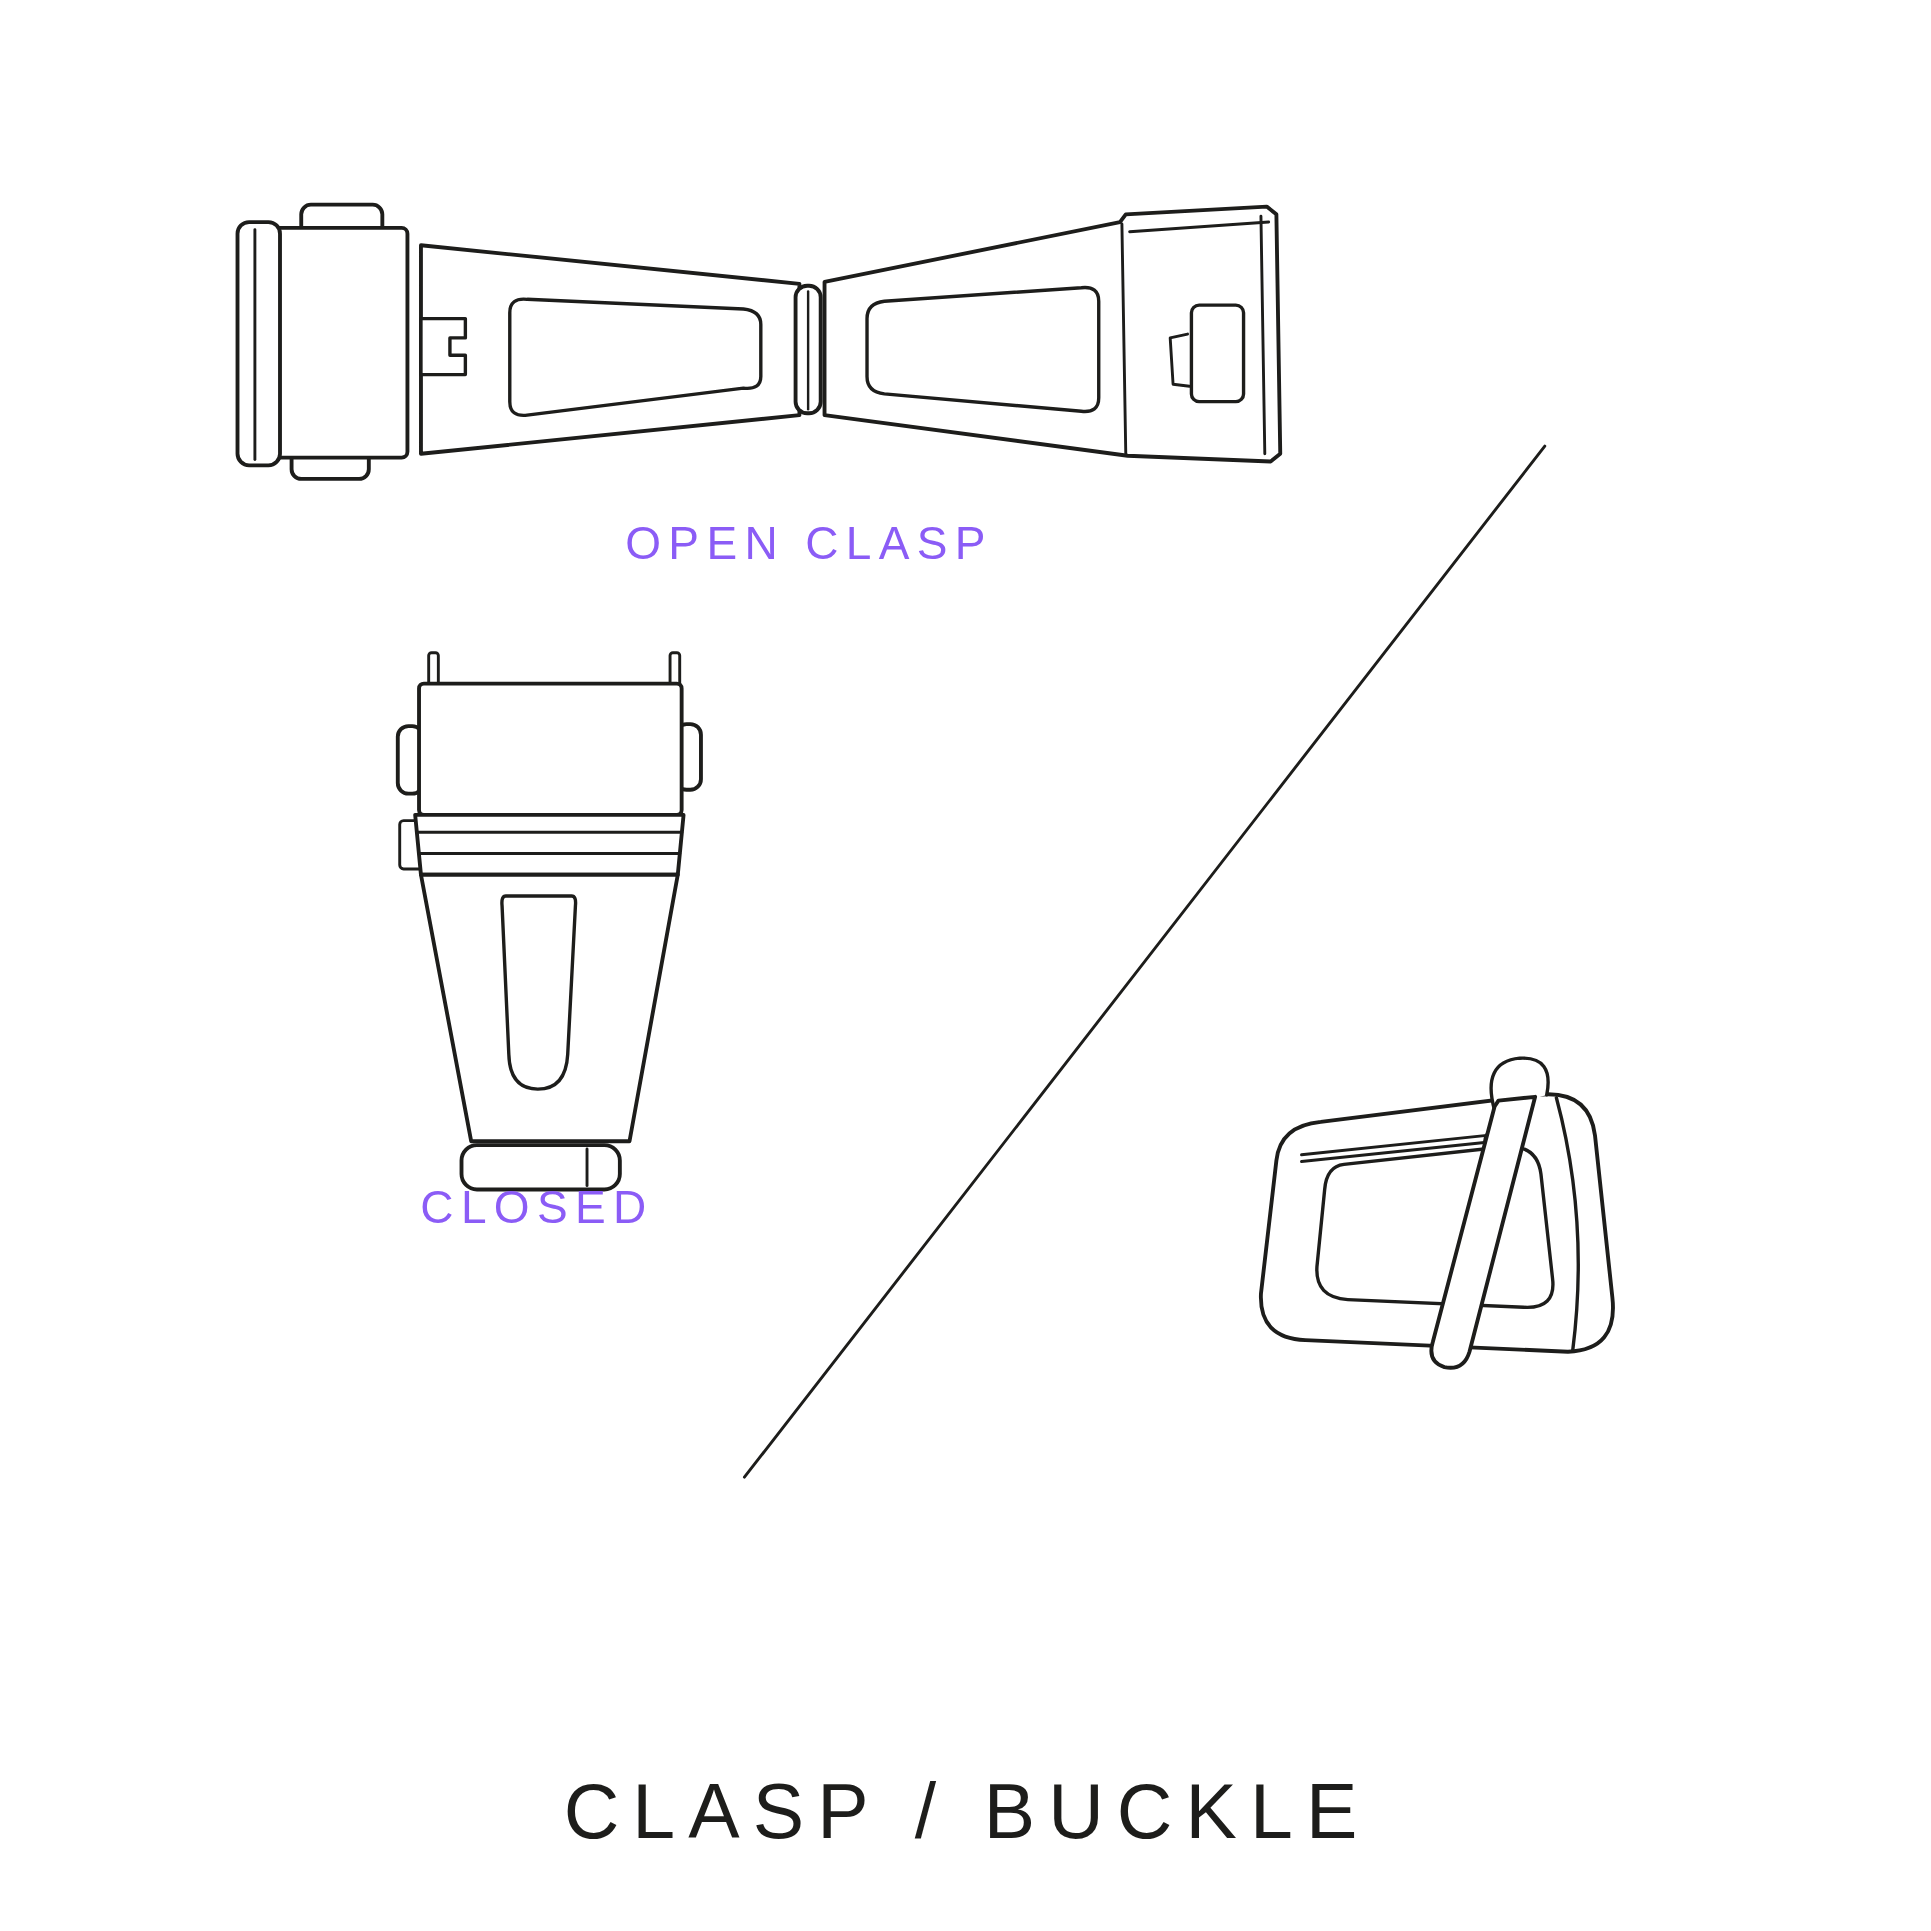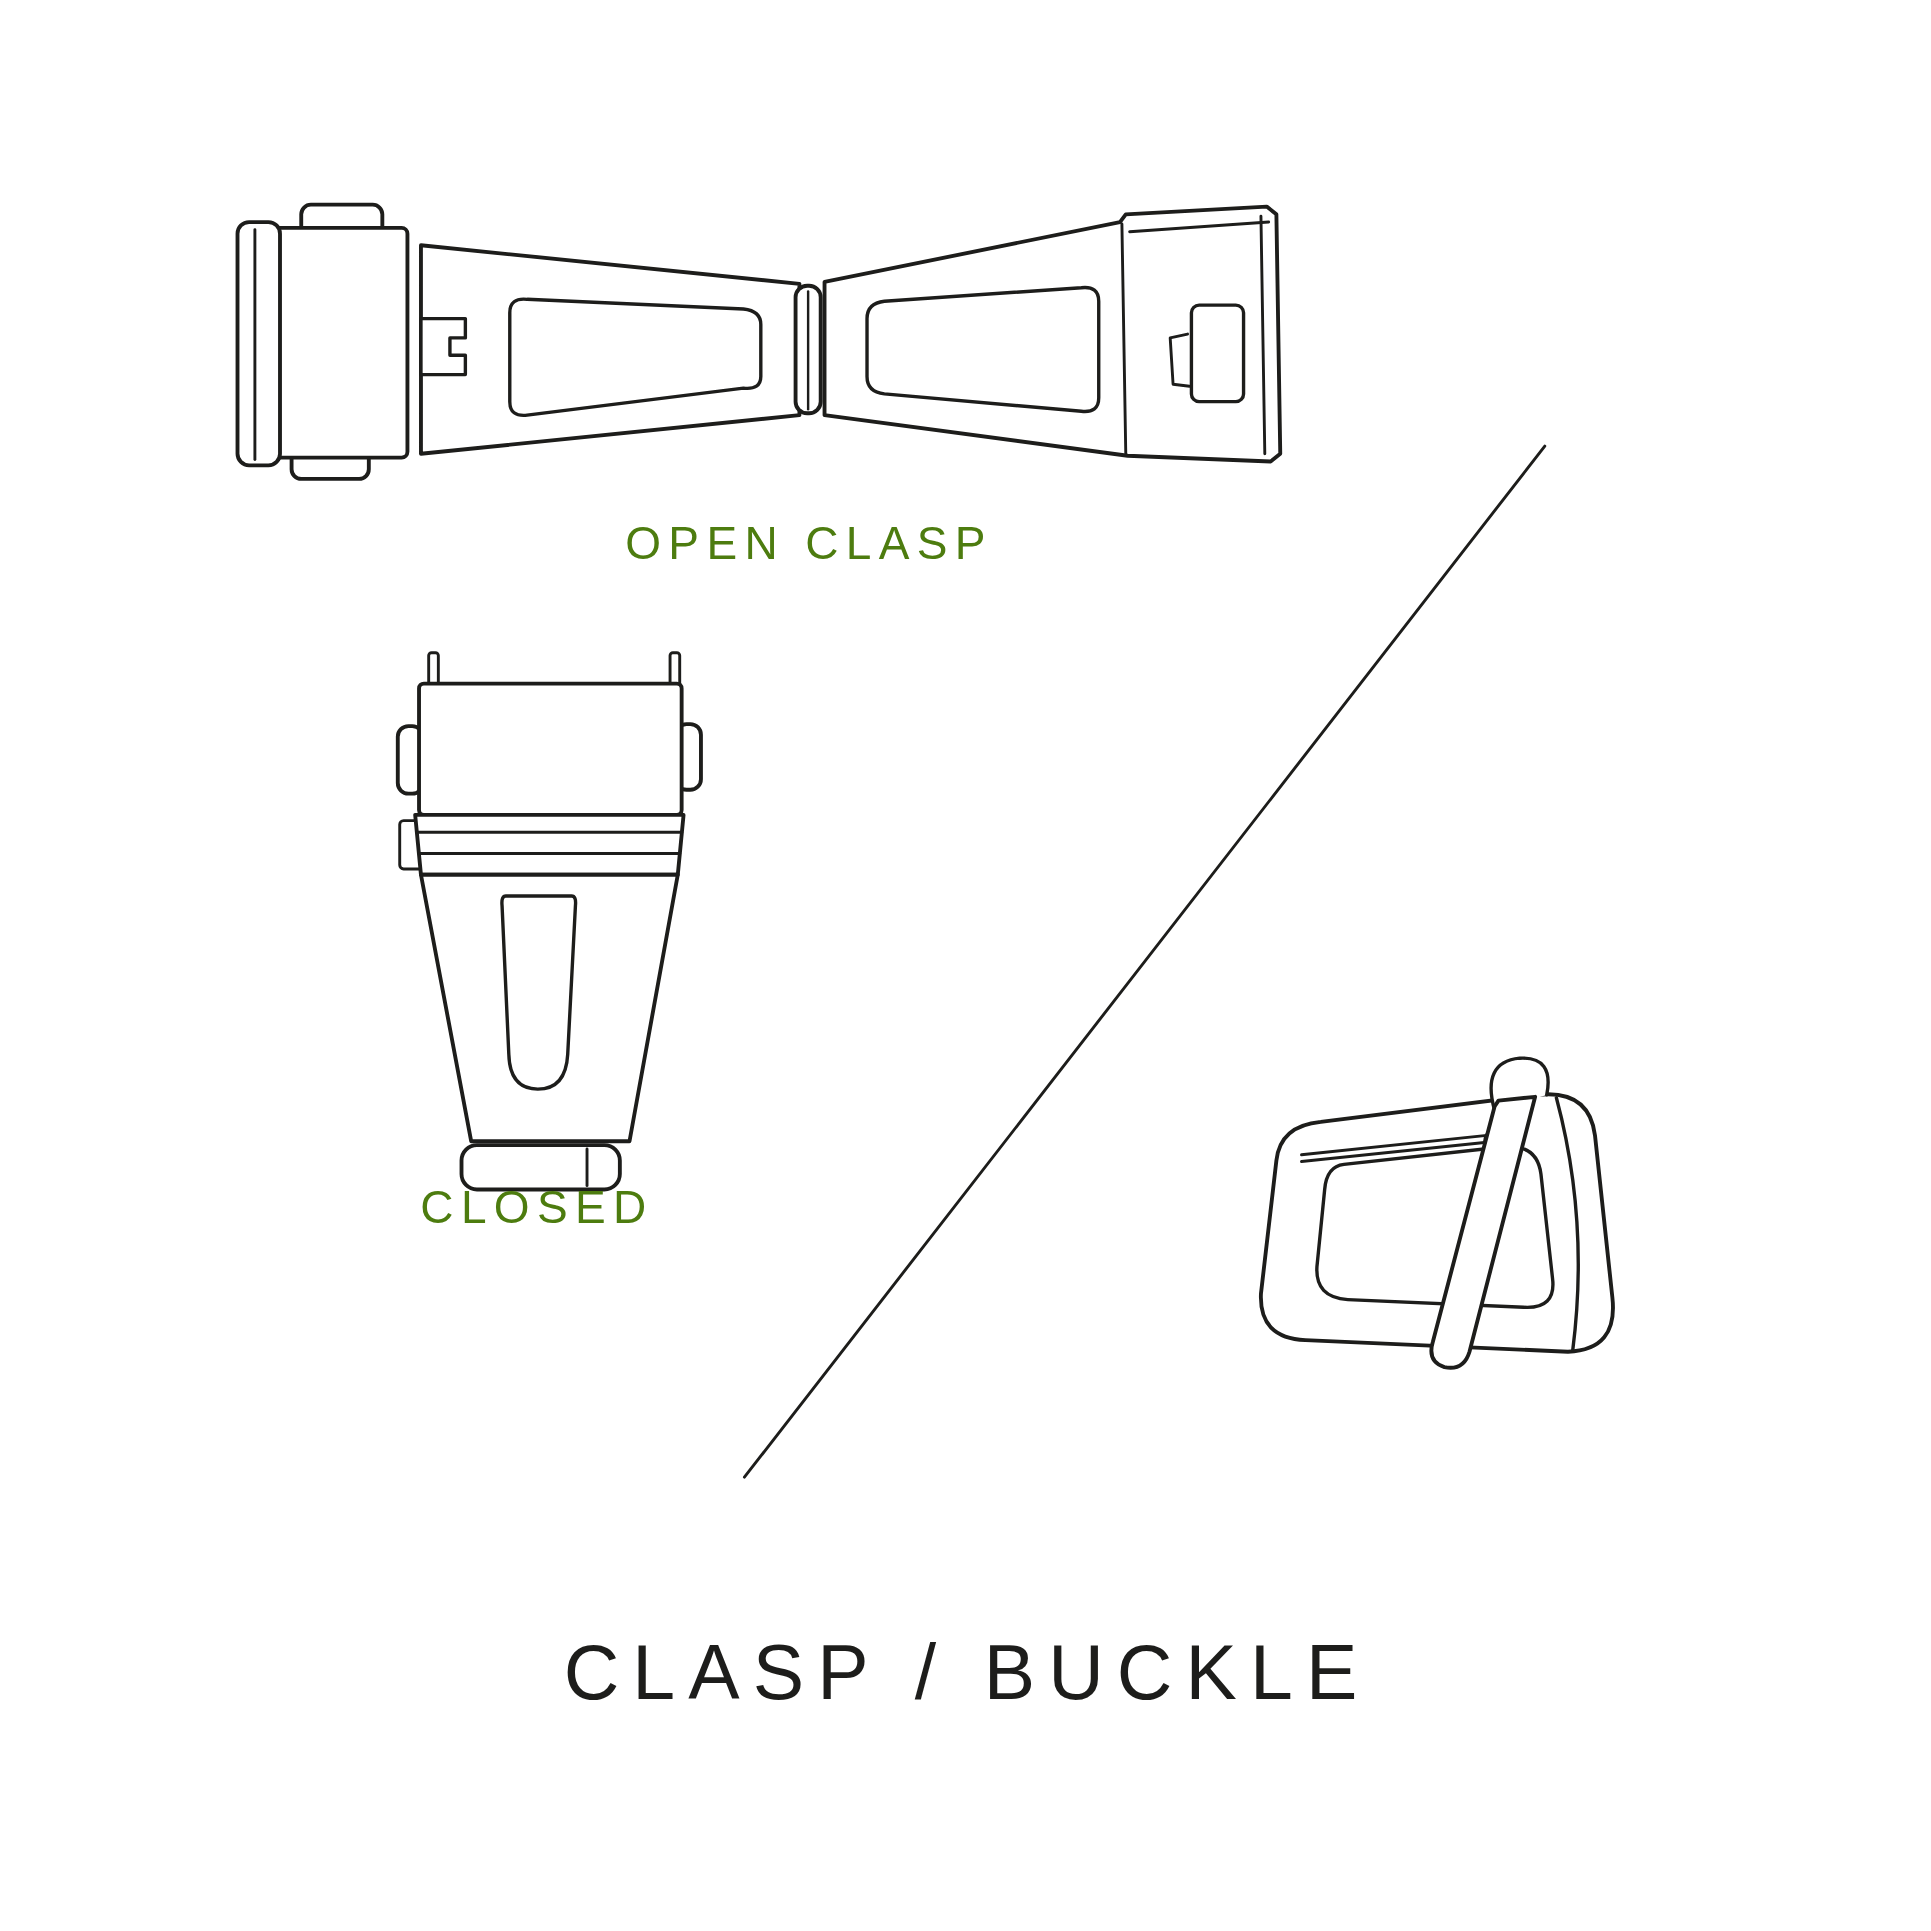--- a/index.html
+++ b/index.html
@@ -11,21 +11,21 @@
     color:#1d1d1b;
     overflow:hidden;
   }
   #canvas svg{position:absolute;left:0;top:0;}
   .label{
     position:absolute;
     transform:translateX(-50%);
     font-size:46px;
     letter-spacing:0.16em;
     white-space:nowrap;
-    color:#4d7c0f;
+    color:#8b5cf6;
   }
   .title{
     position:absolute;
     transform:translateX(-50%);
     font-size:77px;
     letter-spacing:0.17em;
     white-space:nowrap;
     color:#1d1d1b;
   }
 </style>
@@ -113,16 +113,16 @@
         <path d="M1552 1140 L1590 1136 L1522 1400 Q1516 1420 1496 1416 Q1478 1410 1484 1390 L1548 1146 Z" fill="#ffffff"></path>
       </g>
 
     </g>
   </svg>
 
   <div class="label" style="left:809px;top:516px;">OPEN CLASP</div>
 
   <div class="label" style="left:537px;top:1180px;">CLOSED</div>
 
-  <div class="title" style="left:967px;top:1628px;">CLASP / BUCKLE</div>
+  <div class="title" style="left:967px;top:1767px;">CLASP / BUCKLE</div>
 
 </div>
 
 
 </body></html>

